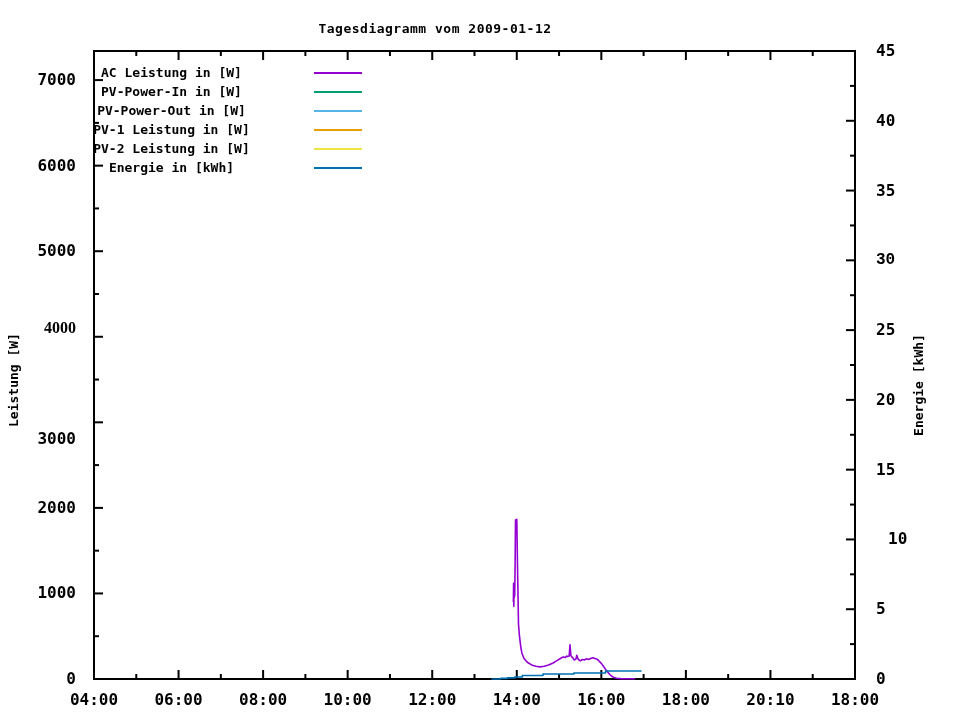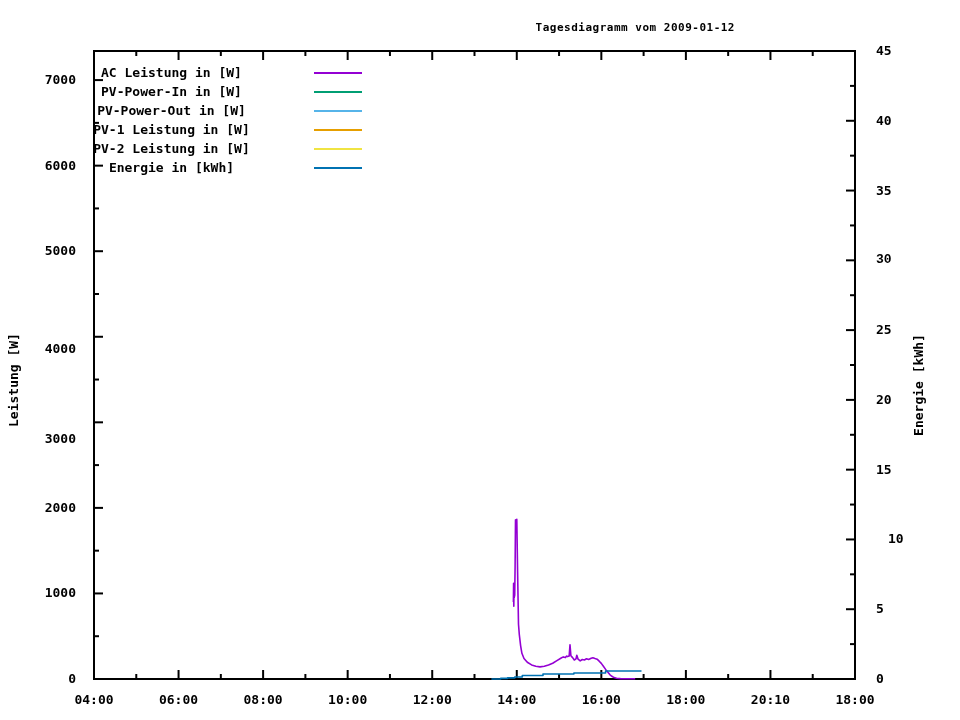--- a/index.html
+++ b/index.html
@@ -1,23 +1,23 @@
 <!DOCTYPE html>
 <html><head>
 <meta charset="utf-8">
 <style>
   html,body{margin:0;padding:0;background:#fff;}
   .canvas{position:relative;width:960px;height:720px;background:#ffffff;overflow:hidden;
           font-family:"DejaVu Sans Mono",monospace;font-weight:bold;color:#000;}
   svg#plot{position:absolute;left:0;top:0;}
-  .title{position:absolute;top:21px;left:135px;width:600px;text-align:right;font-size:11px;letter-spacing:0.5px;}
+  .title{position:absolute;top:21px;left:135px;width:600px;text-align:center;font-size:13px;letter-spacing:0.5px;}
   .ylabel{position:absolute;width:200px;height:16px;text-align:center;font-size:13px;line-height:16px;}
   .ylabel.left{left:-86px;top:372px;transform:rotate(-90deg);}
   .ylabel.right{left:819px;top:377px;transform:rotate(-90deg);}
-  .tick-label{position:absolute;font-size:13px;line-height:16px;height:16px;white-space:nowrap;}
+  .tick-label{position:absolute;font-size:16px;line-height:16px;height:16px;white-space:nowrap;}
   .xlab{width:60px;text-align:center;top:692px;}
   .ylab-left{left:0;width:76px;text-align:right;}
   .ylab-right{left:876px;width:46px;text-align:left;}
   .legend-label{position:absolute;left:74px;width:195px;text-align:center;font-size:13px;line-height:16px;height:16px;white-space:nowrap;}
 </style>
 </head>
 <body>
 
 <div class="canvas">
   <div class="title">Tagesdiagramm vom 2009-01-12</div>
@@ -114,21 +114,21 @@
       <div class="tick-label xlab" style="left: 402.222px;">12:00</div>
       <div class="tick-label xlab" style="left: 486.778px;">14:00</div>
       <div class="tick-label xlab" style="left: 571.333px;">16:00</div>
       <div class="tick-label xlab" style="left: 655.889px;">18:00</div>
       <div class="tick-label xlab" style="left: 740.444px;">20:10</div>
       <div class="tick-label xlab" style="left: 825px;">18:00</div>
       <div class="tick-label ylab-left" style="top: 671px;">0</div>
       <div class="tick-label ylab-left" style="top: 585.441px;">1000</div>
       <div class="tick-label ylab-left" style="top: 499.883px;">2000</div>
       <div class="tick-label ylab-left" style="top: 431px;">3000</div>
-      <div class="tick-label ylab-left" style="top: 341px;">4000</div>
+      <div class="tick-label ylab-left" style="top: 320px; font-family: Liberation Serif, serif;">4000</div>
       <div class="tick-label ylab-left" style="top: 243.207px;">5000</div>
       <div class="tick-label ylab-left" style="top: 157.649px; text-align: right;">6000</div>
       <div class="tick-label ylab-left" style="top: 72.0899px;">7000</div>
       <div class="tick-label ylab-right" style="top: 671px;">0</div>
       <div class="tick-label ylab-right" style="top: 601.222px;">5</div>
       <div class="tick-label ylab-right" style="top: 531.444px; margin-left: 12px;">10</div>
       <div class="tick-label ylab-right" style="top: 461.667px;">15</div>
       <div class="tick-label ylab-right" style="top: 391.889px;">20</div>
       <div class="tick-label ylab-right" style="top: 322.111px;">25</div>
       <div class="tick-label ylab-right" style="top: 252.333px; font-family: Liberation Mono, monospace;">30</div>

